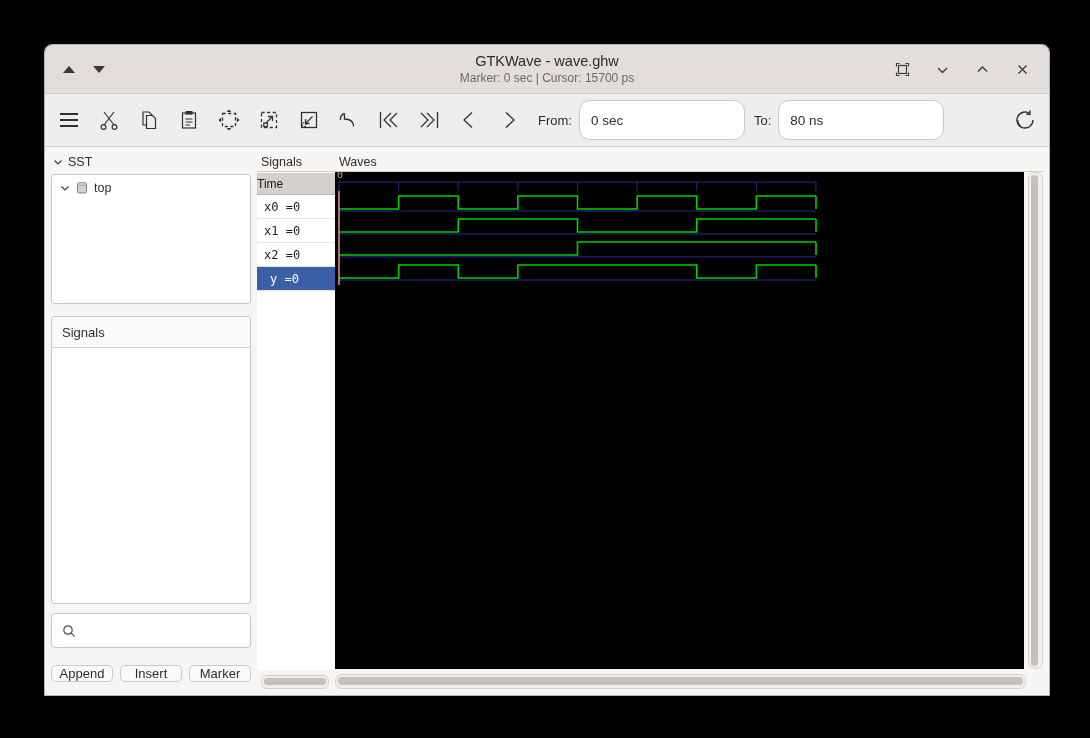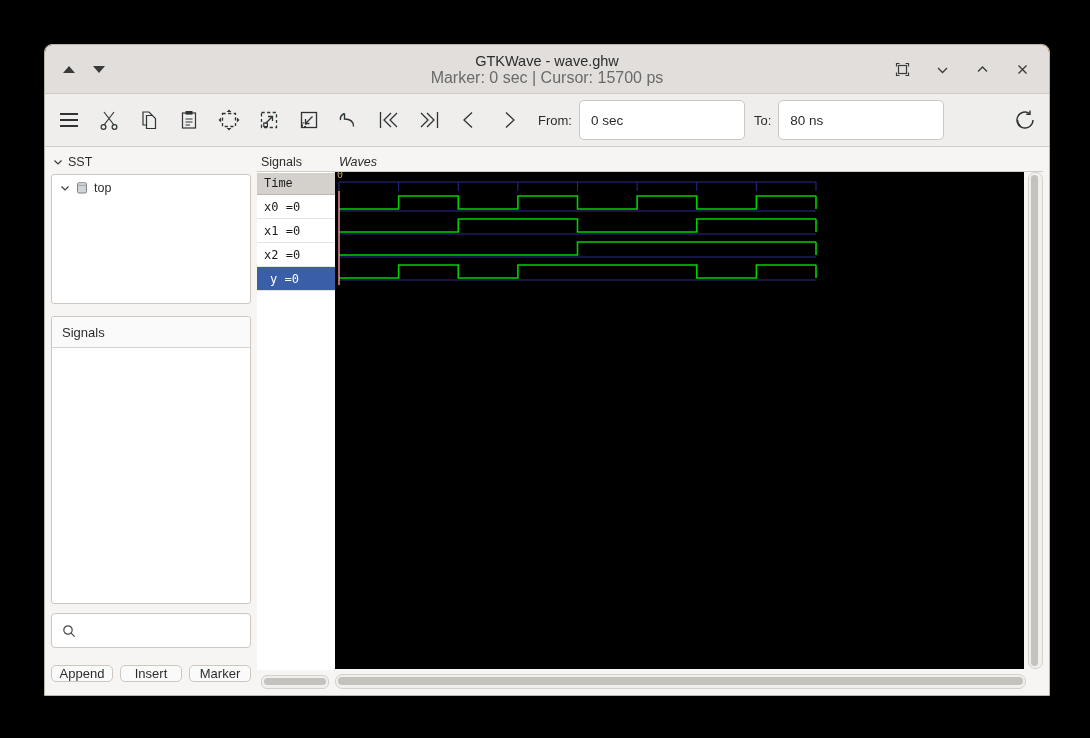--- a/index.html
+++ b/index.html
@@ -24,34 +24,34 @@
   .tb-right{display:flex;align-items:center;gap:22px;margin-left:auto;padding-right:18px;}
   .tri{width:0;height:0;border-left:6px solid transparent;border-right:6px solid transparent;cursor:default;}
   .tri.up{border-bottom:7px solid #3a3a3a;}
   .tri.down{border-top:7px solid #3a3a3a;}
   .tb-center{
     position:absolute;left:0;right:0;top:0;bottom:0;
     display:flex;flex-direction:column;align-items:center;justify-content:center;
     pointer-events:none;
   }
   .wtitle{font-size:14.5px;color:#2c2c2c;line-height:17px;}
-  .wsub{font-size:16px;color:#6a6a6a;line-height:14px;margin-top:1px;}
+  .wsub{font-size:12px;color:#6a6a6a;line-height:14px;margin-top:1px;}
   .tb-btn{width:18px;height:18px;display:flex;align-items:center;justify-content:center;color:#3a3a3a;}
 
   
   .toolbar{
     height:52px;flex:0 0 52px;background:#f0eeec;
     border-bottom:1px solid #cfcbc7;
     display:flex;align-items:center;padding:0 4px;gap:0;
   }
   .tool{width:40px;height:40px;display:flex;align-items:center;justify-content:center;color:#2e3436;flex:0 0 auto;}
   .tool svg{display:block;}
   .fld-label{font-size:13px;color:#2c2c2c;margin:0 7px 0 9px;}
   .fld{
-    height:38px;background:#fff;border:1px solid #cdc7c2;border-radius:5px;
+    height:38px;background:#fff;border:1px solid #cdc7c2;border-radius:11px;
     display:flex;align-items:center;padding:0 11px;font-size:13.5px;color:#2c2c2c;
   }
   #from-field{width:142px;}
   #to-field{width:142px;}
   .spacer{flex:1 1 auto;}
 
   
   .body{flex:1 1 auto;display:flex;min-height:0;background:#f6f5f4;}
 
   
@@ -93,39 +93,39 @@
   
   .midpane{
     width:78px;flex:0 0 78px;display:flex;flex-direction:column;
     padding:6px 0 6px 0;box-sizing:border-box;
   }
   .mid-head{font-size:12.5px;color:#2c2c2c;height:18px;display:flex;align-items:center;padding-left:4px;
     border-bottom:1px solid #cfcbc7;}
   .mid-list{flex:1 1 auto;background:#fff;border-top:1px solid #fff;overflow:hidden;min-height:0;}
   .mid-time{
     height:21px;background:#d4d0cc;border-bottom:1px solid #b9b5b1;
-    display:flex;align-items:center;padding-left:7px;
-    font-family:Liberation Mono, monospace;font-size:12px;color:#1b1b1b;
+    display:flex;align-items:center;
+    font-family:Liberation Sans, sans-serif;font-size:12px;color:#1b1b1b;
   }
   .mid-sig{
     height:23px;border-bottom:1px solid #e6e3e0;display:flex;align-items:center;
     font-family:"DejaVu Sans Mono","Liberation Mono",monospace;font-size:12px;color:#1b1b1b;
     padding-left:7px;
   }
   .mid-sig.sel{background:#3a5fa8;color:#fff;}
   .mid-sig.sel .nm{padding-left:6px;}
   .mid-scroll{
     flex:0 0 12px;margin:5px 6px 0 4px;background:#f1efed;border:1px solid #d4d0cc;border-radius:6px;
     position:relative;
   }
   .mid-scroll i{position:absolute;left:2px;top:1.5px;height:7px;width:62px;background:#c5c1bd;border-radius:4px;display:block;}
 
   
   .wavepane{flex:1 1 auto;display:flex;flex-direction:column;padding:6px 6px 6px 0;box-sizing:border-box;min-width:0;}
-  .wave-head{font-size:12.5px;color:#2c2c2c;height:18px;display:flex;align-items:center;padding-left:4px;border-bottom:1px solid #cfcbc7;font-style:italic;}
+  .wave-head{font-size:12.5px;color:#2c2c2c;height:18px;display:flex;align-items:center;padding-left:4px;border-bottom:1px solid #cfcbc7;}
   .wave-main{flex:1 1 auto;display:flex;min-height:0;}
   .wave-canvas{flex:1 1 auto;background:#000;position:relative;overflow:hidden;min-width:0;}
   .wave-canvas svg{display:block;}
   .vscroll{flex:0 0 13px;margin-left:4px;background:#f1efed;border:1px solid #d4d0cc;border-radius:7px;position:relative;}
   .vscroll i{position:absolute;left:2px;top:2px;width:7px;bottom:2px;background:#c5c1bd;border-radius:4px;display:block;}
   .hscroll{flex:0 0 13px;margin-top:5px;margin-right:17px;background:#f1efed;border:1px solid #d4d0cc;border-radius:7px;position:relative;}
   .hscroll i{position:absolute;left:2px;top:1.5px;height:8px;right:2px;background:#c5c1bd;border-radius:4px;display:block;}
   .timelbl{position:absolute;left:2px;top:-3px;font-family:"DejaVu Sans Mono",monospace;font-size:10px;color:#c8a05a;}
 </style>
 </head>

